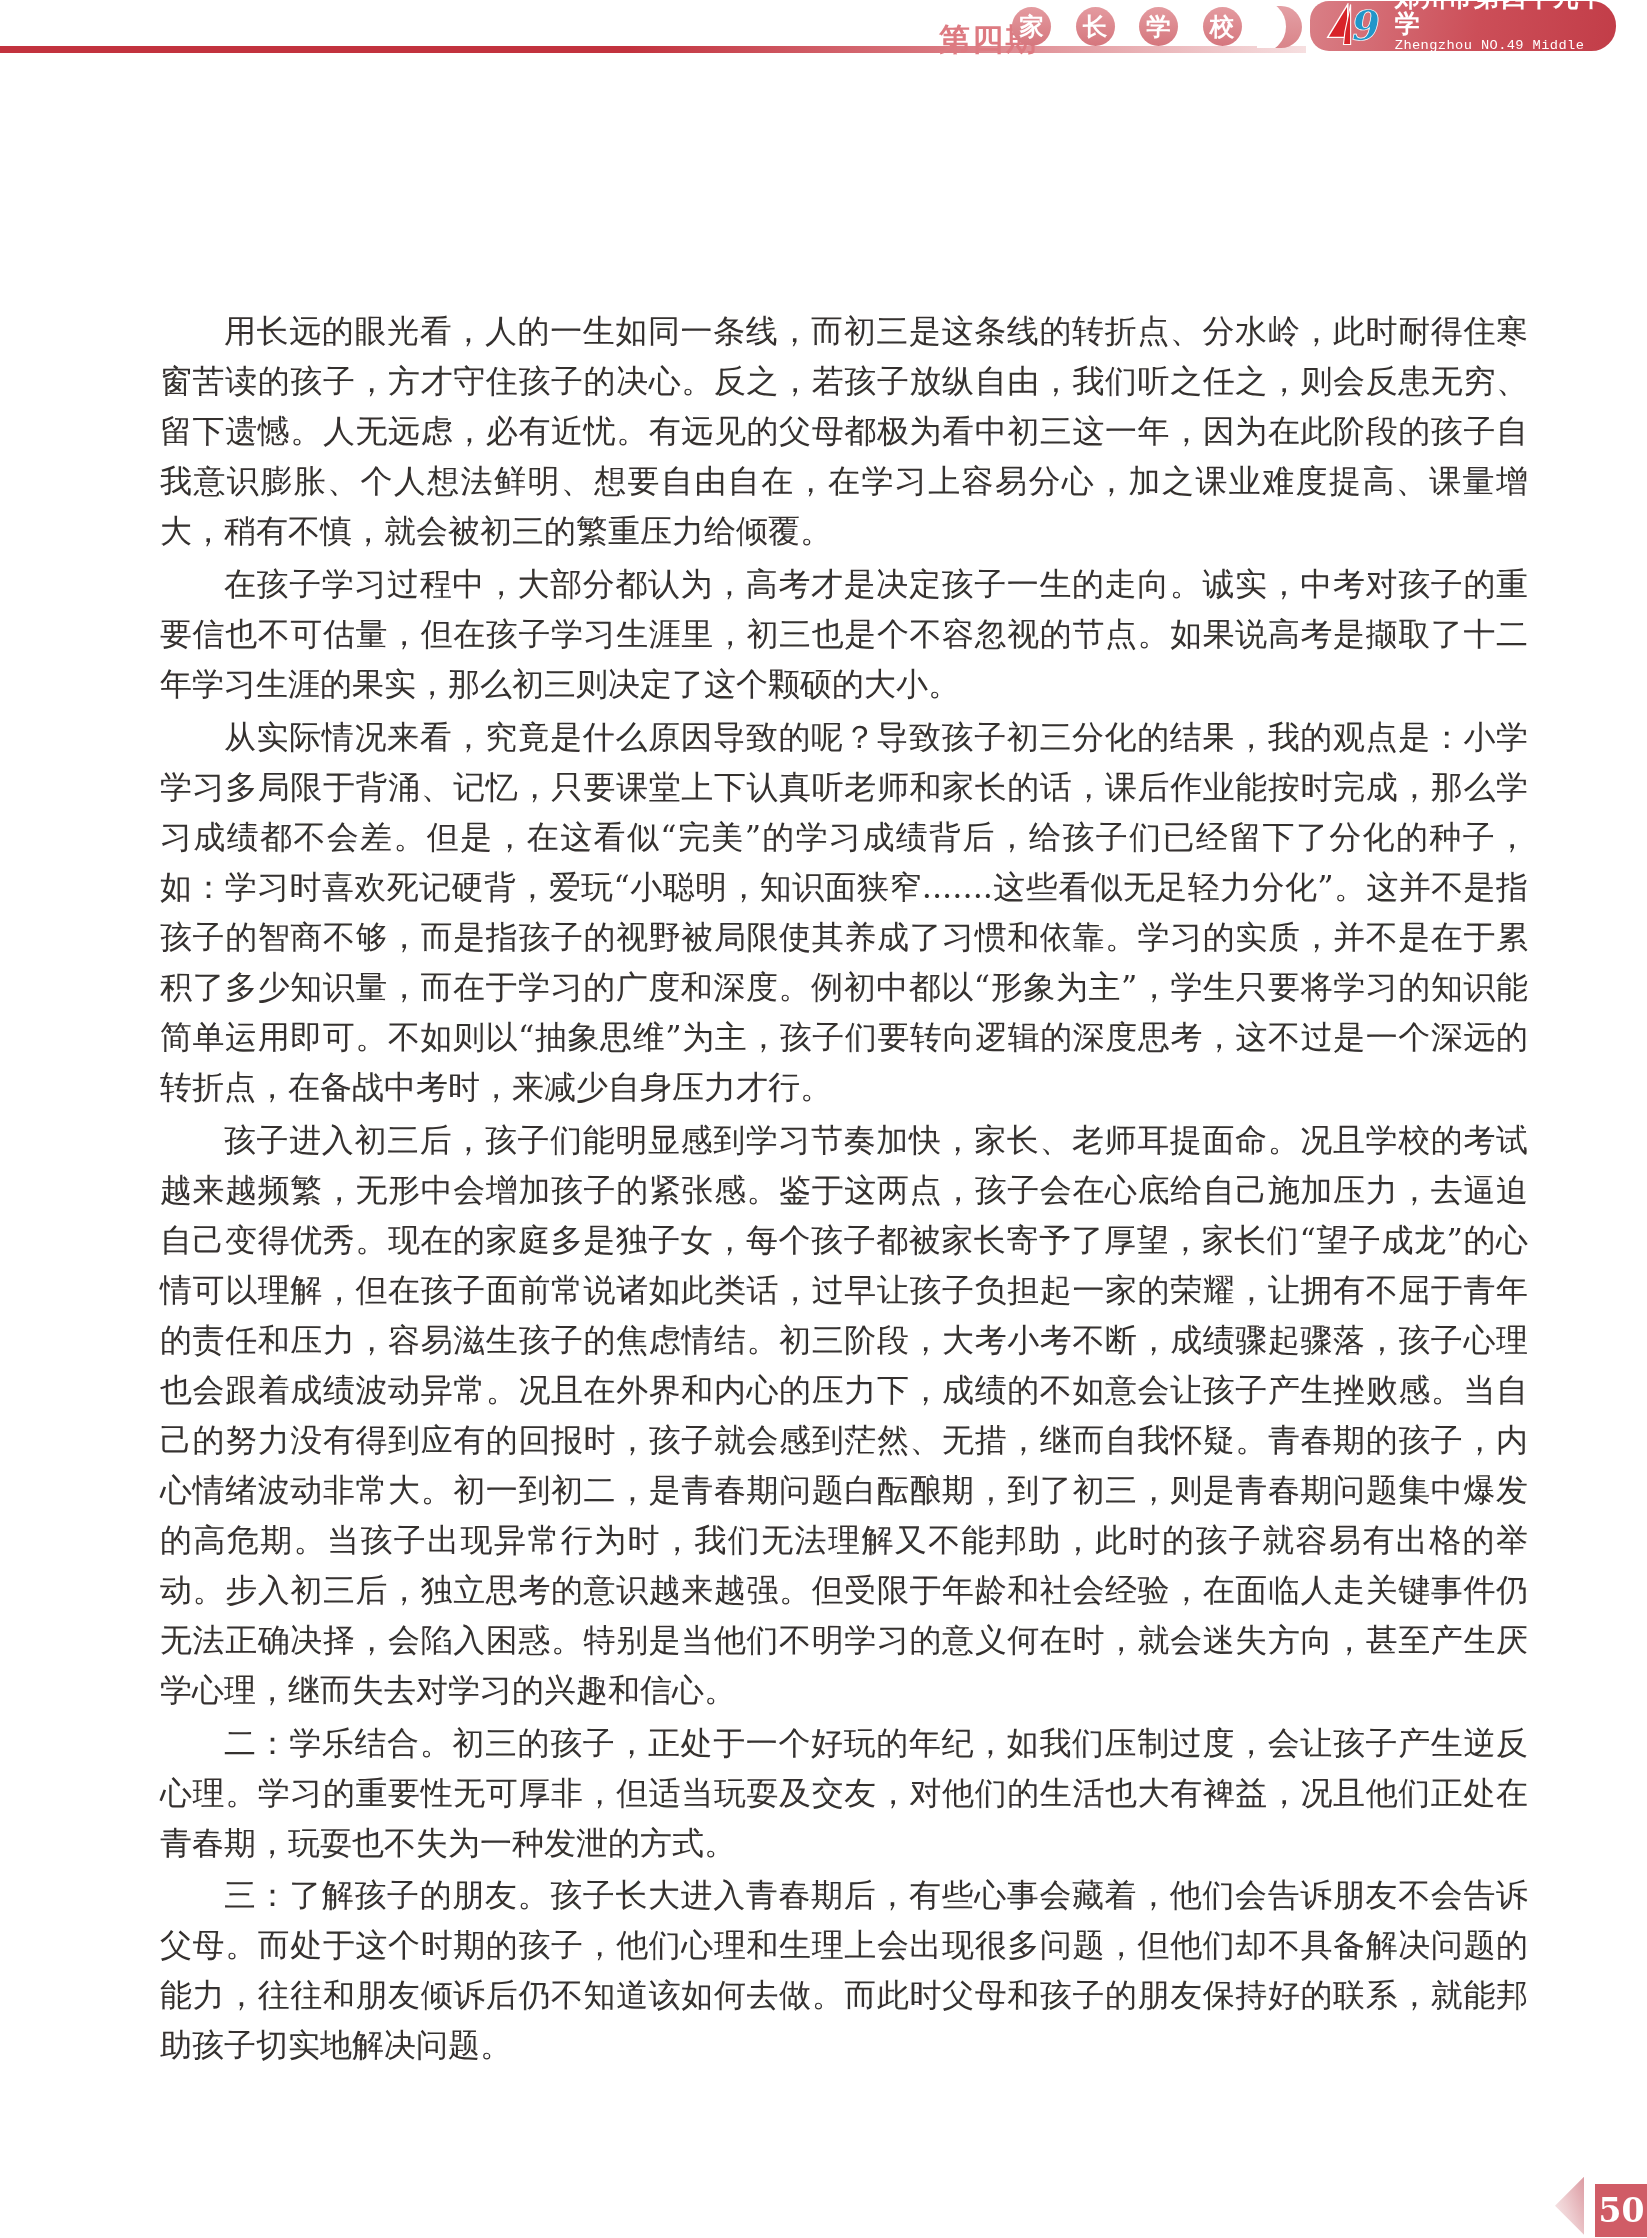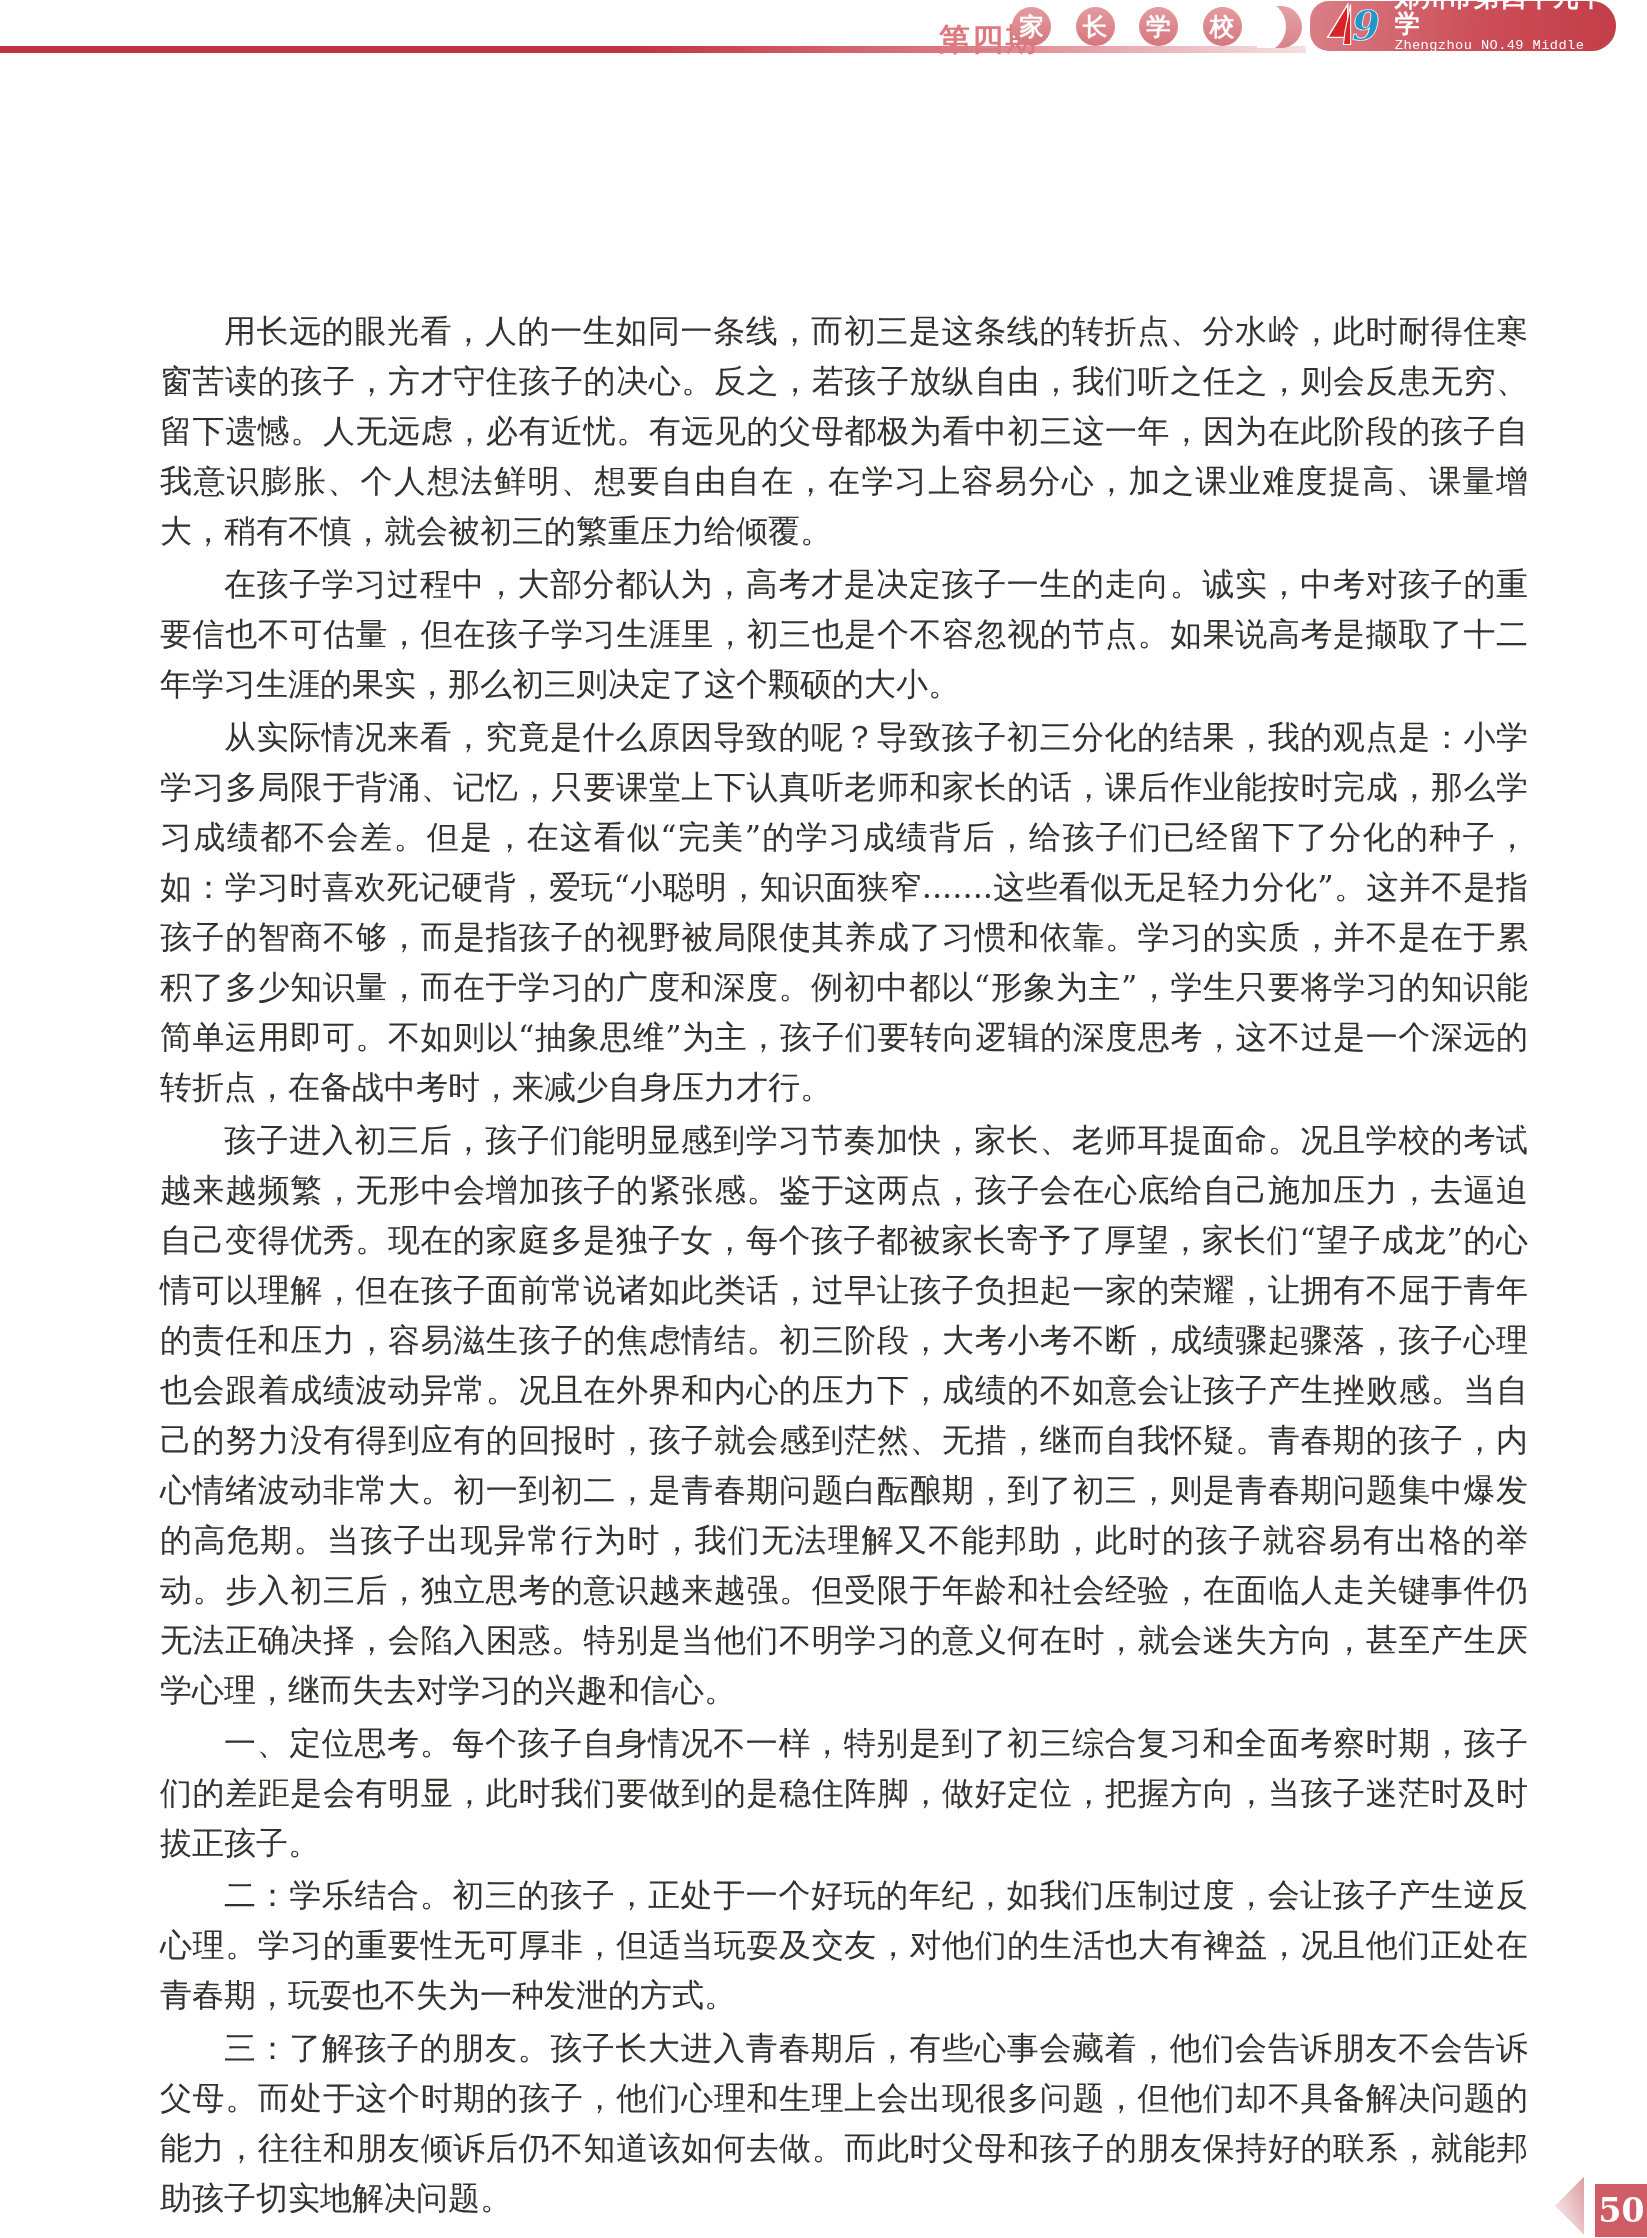--- a/index.html
+++ b/index.html
@@ -139,21 +139,20 @@
       <span class="school-en">Zhengzhou NO.49 Middle School</span>
     </span>
   </div>
 
 
   <div class="article-body">
       <p class="body-paragraph">用长远的眼光看，人的一生如同一条线，而初三是这条线的转折点、分水岭，此时耐得住寒窗苦读的孩子，方才守住孩子的决心。反之，若孩子放纵自由，我们听之任之，则会反患无穷、留下遗憾。人无远虑，必有近忧。有远见的父母都极为看中初三这一年，因为在此阶段的孩子自我意识膨胀、个人想法鲜明、想要自由自在，在学习上容易分心，加之课业难度提高、课量增大，稍有不慎，就会被初三的繁重压力给倾覆。</p>
       <p class="body-paragraph">在孩子学习过程中，大部分都认为，高考才是决定孩子一生的走向。诚实，中考对孩子的重要信也不可估量，但在孩子学习生涯里，初三也是个不容忽视的节点。如果说高考是撷取了十二年学习生涯的果实，那么初三则决定了这个颗硕的大小。</p>
       <p class="body-paragraph">从实际情况来看，究竟是什么原因导致的呢？导致孩子初三分化的结果，我的观点是：小学学习多局限于背涌、记忆，只要课堂上下认真听老师和家长的话，课后作业能按时完成，那么学习成绩都不会差。但是，在这看似“完美”的学习成绩背后，给孩子们已经留下了分化的种子，如：学习时喜欢死记硬背，爱玩“小聪明，知识面狭窄.......这些看似无足轻力分化”。这并不是指孩子的智商不够，而是指孩子的视野被局限使其养成了习惯和依靠。学习的实质，并不是在于累积了多少知识量，而在于学习的广度和深度。例初中都以“形象为主”，学生只要将学习的知识能简单运用即可。不如则以“抽象思维”为主，孩子们要转向逻辑的深度思考，这不过是一个深远的转折点，在备战中考时，来减少自身压力才行。</p>
       <p class="body-paragraph">孩子进入初三后，孩子们能明显感到学习节奏加快，家长、老师耳提面命。况且学校的考试越来越频繁，无形中会增加孩子的紧张感。鉴于这两点，孩子会在心底给自己施加压力，去逼迫自己变得优秀。现在的家庭多是独子女，每个孩子都被家长寄予了厚望，家长们“望子成龙”的心情可以理解，但在孩子面前常说诸如此类话，过早让孩子负担起一家的荣耀，让拥有不屈于青年的责任和压力，容易滋生孩子的焦虑情结。初三阶段，大考小考不断，成绩骤起骤落，孩子心理也会跟着成绩波动异常。况且在外界和内心的压力下，成绩的不如意会让孩子产生挫败感。当自己的努力没有得到应有的回报时，孩子就会感到茫然、无措，继而自我怀疑。青春期的孩子，内心情绪波动非常大。初一到初二，是青春期问题白酝酿期，到了初三，则是青春期问题集中爆发的高危期。当孩子出现异常行为时，我们无法理解又不能邦助，此时的孩子就容易有出格的举动。步入初三后，独立思考的意识越来越强。但受限于年龄和社会经验，在面临人走关键事件仍无法正确决择，会陷入困惑。特别是当他们不明学习的意义何在时，就会迷失方向，甚至产生厌学心理，继而失去对学习的兴趣和信心。</p>
-      <p class="body-paragraph">一、定位思考。每个孩子自身情况不一样，特别是到了初三综合复习和全面考察时期，孩子们的差距是会有明显，此时我们要做到的是稳住阵脚，做好定位，把握方向，当孩子迷茫时及时拔正孩子。</p>
       <p class="body-paragraph">二：学乐结合。初三的孩子，正处于一个好玩的年纪，如我们压制过度，会让孩子产生逆反心理。学习的重要性无可厚非，但适当玩耍及交友，对他们的生活也大有裨益，况且他们正处在青春期，玩耍也不失为一种发泄的方式。</p>
       <p class="body-paragraph">三：了解孩子的朋友。孩子长大进入青春期后，有些心事会藏着，他们会告诉朋友不会告诉父母。而处于这个时期的孩子，他们心理和生理上会出现很多问题，但他们却不具备解决问题的能力，往往和朋友倾诉后仍不知道该如何去做。而此时父母和孩子的朋友保持好的联系，就能邦助孩子切实地解决问题。</p>
     </div>
 
   <div class="footer-triangle"></div>
   <div class="page-number-box">
     <span class="page-number">50</span>
   </div>
 
 </div>

